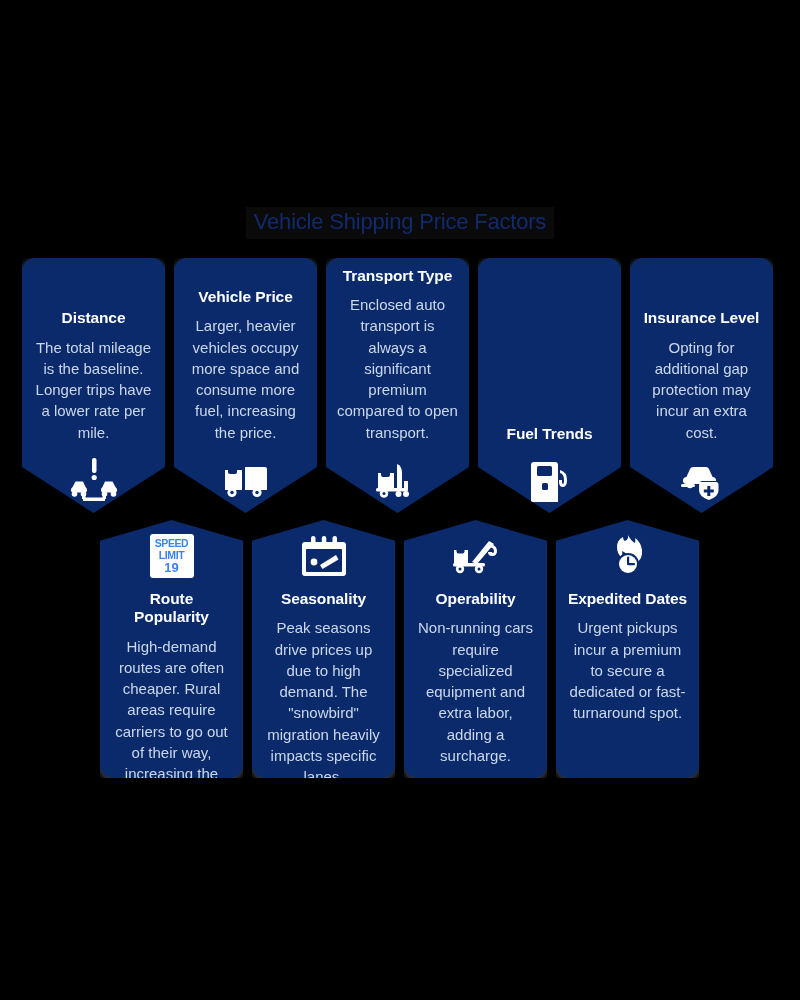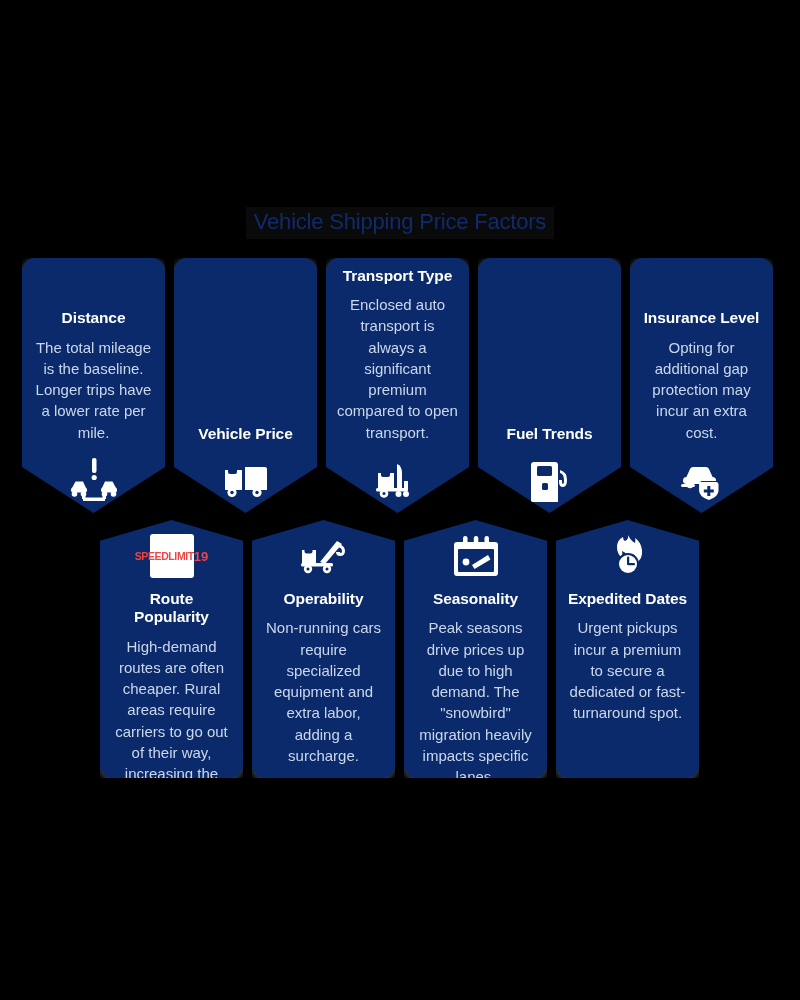--- a/index.html
+++ b/index.html
@@ -112,23 +112,23 @@
   }
   .card.down .icon-box { height: 54px; margin-top: 10px; }
   .card.up   .icon-box { height: 52px; margin-bottom: 8px; }
   .icon-box svg { display: block; }
 
   
   .speed-sign {
     width: 44px; height: 44px;
     background: #ffffff;
     border-radius: 3px;
-    display: flex; flex-direction: row;
+    display: flex; flex-direction: column;
     align-items: center; justify-content: center;
-    color: #ef4444;
+    color: #3b82f6;
     font-weight: bold;
     line-height: 1;
     padding: 2px 0;
   }
   .speed-sign .sl-a { font-size: 10.5px; letter-spacing: -0.4px; }
   .speed-sign .sl-b { font-size: 10.5px; letter-spacing: -0.4px; margin-top: 1px; }
   .speed-sign .sl-c { font-size: 13px; margin-top: 1px; }
 </style>
 </head>
 <body>
@@ -163,20 +163,21 @@
               <path d="M33.5 36 h3.5 v5 h-3.5 z"></path>
             </svg>
           </span>
         </div>
       </div>
     </div>
 
     <div class="card down">
       <div class="card-inner">
         <div class="card-title">Vehicle Price</div>
+        <div class="card-desc">Larger, heavier vehicles occupy more space and consume more fuel, increasing the price.</div>
         <div class="icon-box">
           <span>
             <svg width="46" height="36" viewBox="0 0 46 36" fill="#ffffff">
               <path d="M2 8 h17 v20 h-17 z"></path>
               <rect x="5" y="4" width="9" height="8" rx="2" fill="#0a2a6b"></rect>
               <path d="M22 5 h20 a2 2 0 0 1 2 2 v21 h-22 z"></path>
               <circle cx="9" cy="30.5" r="4.6"></circle>
               <circle cx="34" cy="30.5" r="4.6"></circle>
               <circle cx="9" cy="30.5" r="1.7" fill="#0a2a6b"></circle>
               <circle cx="34" cy="30.5" r="1.7" fill="#0a2a6b"></circle>
@@ -260,20 +261,40 @@
         </div>
         <div class="card-title">Route Popularity</div>
         <div class="card-desc">High-demand routes are often cheaper. Rural areas require carriers to go out of their way, increasing the cost.</div>
       </div>
     </div>
 
     <div class="card up">
       <div class="card-inner">
         <div class="icon-box">
           <span>
+            <svg width="44" height="42" viewBox="0 0 44 42" fill="#ffffff">
+              <rect x="9" y="1" width="4.5" height="10" rx="2.2"></rect>
+              <rect x="19.8" y="1" width="4.5" height="10" rx="2.2"></rect>
+              <rect x="30.5" y="1" width="4.5" height="10" rx="2.2"></rect>
+              <path d="M3 7 h38 a3 3 0 0 1 3 3 v28 a3 3 0 0 1 -3 3 h-38 a3 3 0 0 1 -3 -3 v-28 a3 3 0 0 1 3 -3 z"></path>
+              <rect x="4" y="14" width="36" height="23" rx="1" fill="#0a2a6b"></rect>
+              <circle cx="12" cy="27" r="3.4"></circle>
+              <path d="M18 30 L34 20 l2.5 4.5 L20.5 34 Z"></path>
+            </svg>
+          </span>
+        </div>
+        <div class="card-title">Seasonality</div>
+        <div class="card-desc">Peak seasons drive prices up due to high demand. The "snowbird" migration heavily impacts specific lanes.</div>
+      </div>
+    </div>
+
+    <div class="card up">
+      <div class="card-inner">
+        <div class="icon-box">
+          <span>
             <svg width="50" height="36" viewBox="0 0 50 36" fill="#ffffff">
               <path d="M3 12 h14 v14 h-14 z"></path>
               <rect x="5.5" y="8.5" width="8" height="7" rx="2" fill="#0a2a6b"></rect>
               <rect x="2" y="25" width="32" height="3.5" rx="1.5"></rect>
               <circle cx="9" cy="31" r="4.2"></circle>
               <circle cx="28" cy="31" r="4.2"></circle>
               <circle cx="9" cy="31" r="1.5" fill="#0a2a6b"></circle>
               <circle cx="28" cy="31" r="1.5" fill="#0a2a6b"></circle>
               <path d="M21 24 L38 3 l5 3 L26 26 Z"></path>
               <path d="M40 6 q6 2 6 7 q0 5 -5 5 q-4 0 -4 -4 h4 q0 1 1 1 q1 0 1 -2 q0 -3 -4 -4 z"></path>
@@ -282,40 +303,20 @@
         </div>
         <div class="card-title">Operability</div>
         <div class="card-desc">Non-running cars require specialized equipment and extra labor, adding a surcharge.</div>
       </div>
     </div>
 
     <div class="card up">
       <div class="card-inner">
         <div class="icon-box">
           <span>
-            <svg width="44" height="42" viewBox="0 0 44 42" fill="#ffffff">
-              <rect x="9" y="1" width="4.5" height="10" rx="2.2"></rect>
-              <rect x="19.8" y="1" width="4.5" height="10" rx="2.2"></rect>
-              <rect x="30.5" y="1" width="4.5" height="10" rx="2.2"></rect>
-              <path d="M3 7 h38 a3 3 0 0 1 3 3 v28 a3 3 0 0 1 -3 3 h-38 a3 3 0 0 1 -3 -3 v-28 a3 3 0 0 1 3 -3 z"></path>
-              <rect x="4" y="14" width="36" height="23" rx="1" fill="#0a2a6b"></rect>
-              <circle cx="12" cy="27" r="3.4"></circle>
-              <path d="M18 30 L34 20 l2.5 4.5 L20.5 34 Z"></path>
-            </svg>
-          </span>
-        </div>
-        <div class="card-title">Seasonality</div>
-        <div class="card-desc">Peak seasons drive prices up due to high demand. The "snowbird" migration heavily impacts specific lanes.</div>
-      </div>
-    </div>
-
-    <div class="card up">
-      <div class="card-inner">
-        <div class="icon-box">
-          <span>
             <svg width="44" height="44" viewBox="0 0 44 44" fill="#ffffff">
               <path d="M22 1 q3 6 7 8 q1 -3 0 -5 q6 4 7 12 q1 9 -6 13 q1 -6 -3 -9 q0 4 -3 5 q-3 -6 -8 -8 q1 4 -1 6 q-4 -4 -4 -10 q0 -7 6 -10 q0 3 2 4 q4 -2 3 -6 z"></path>
               <circle cx="22" cy="30" r="11" fill="#0a2a6b"></circle>
               <circle cx="22" cy="30" r="9"></circle>
               <rect x="21" y="22.5" width="2.2" height="8.5" rx="1" fill="#0a2a6b"></rect>
               <rect x="21.5" y="29" width="7.5" height="2.2" rx="1" fill="#0a2a6b"></rect>
             </svg>
           </span>
         </div>
         <div class="card-title">Expedited Dates</div>

